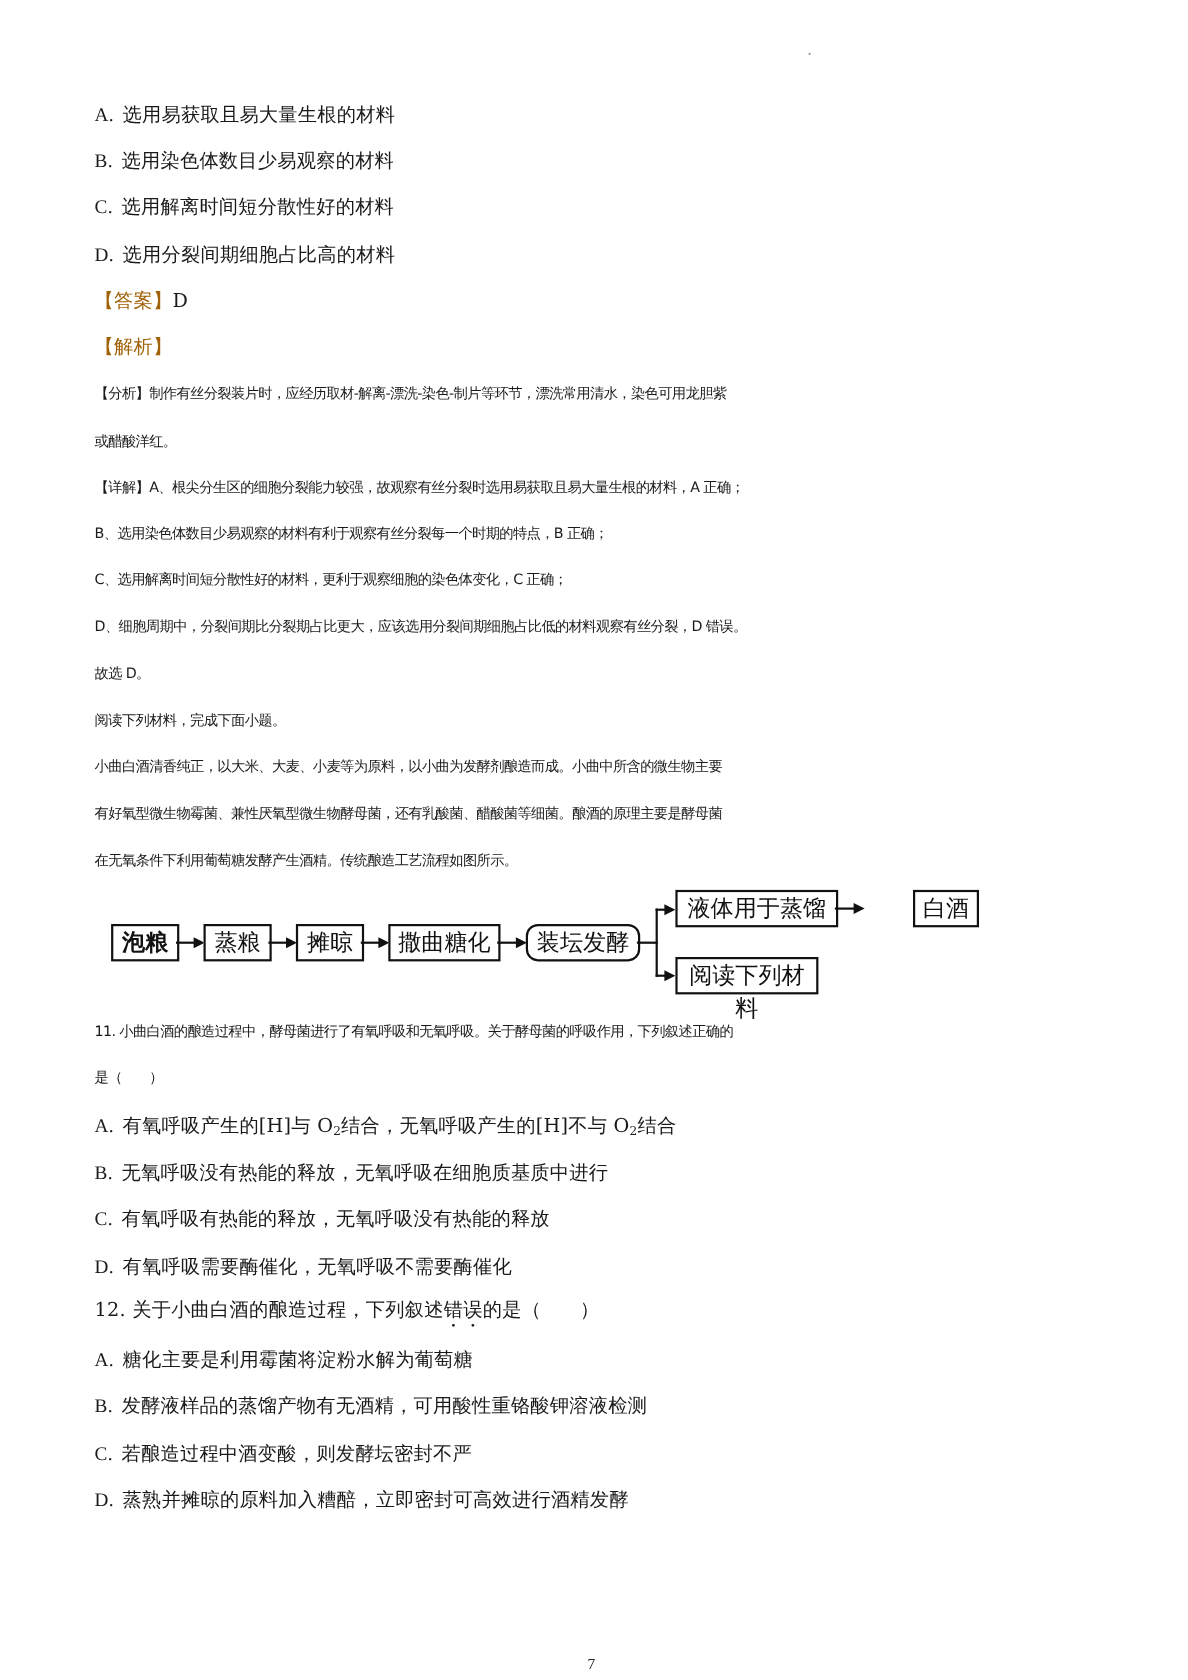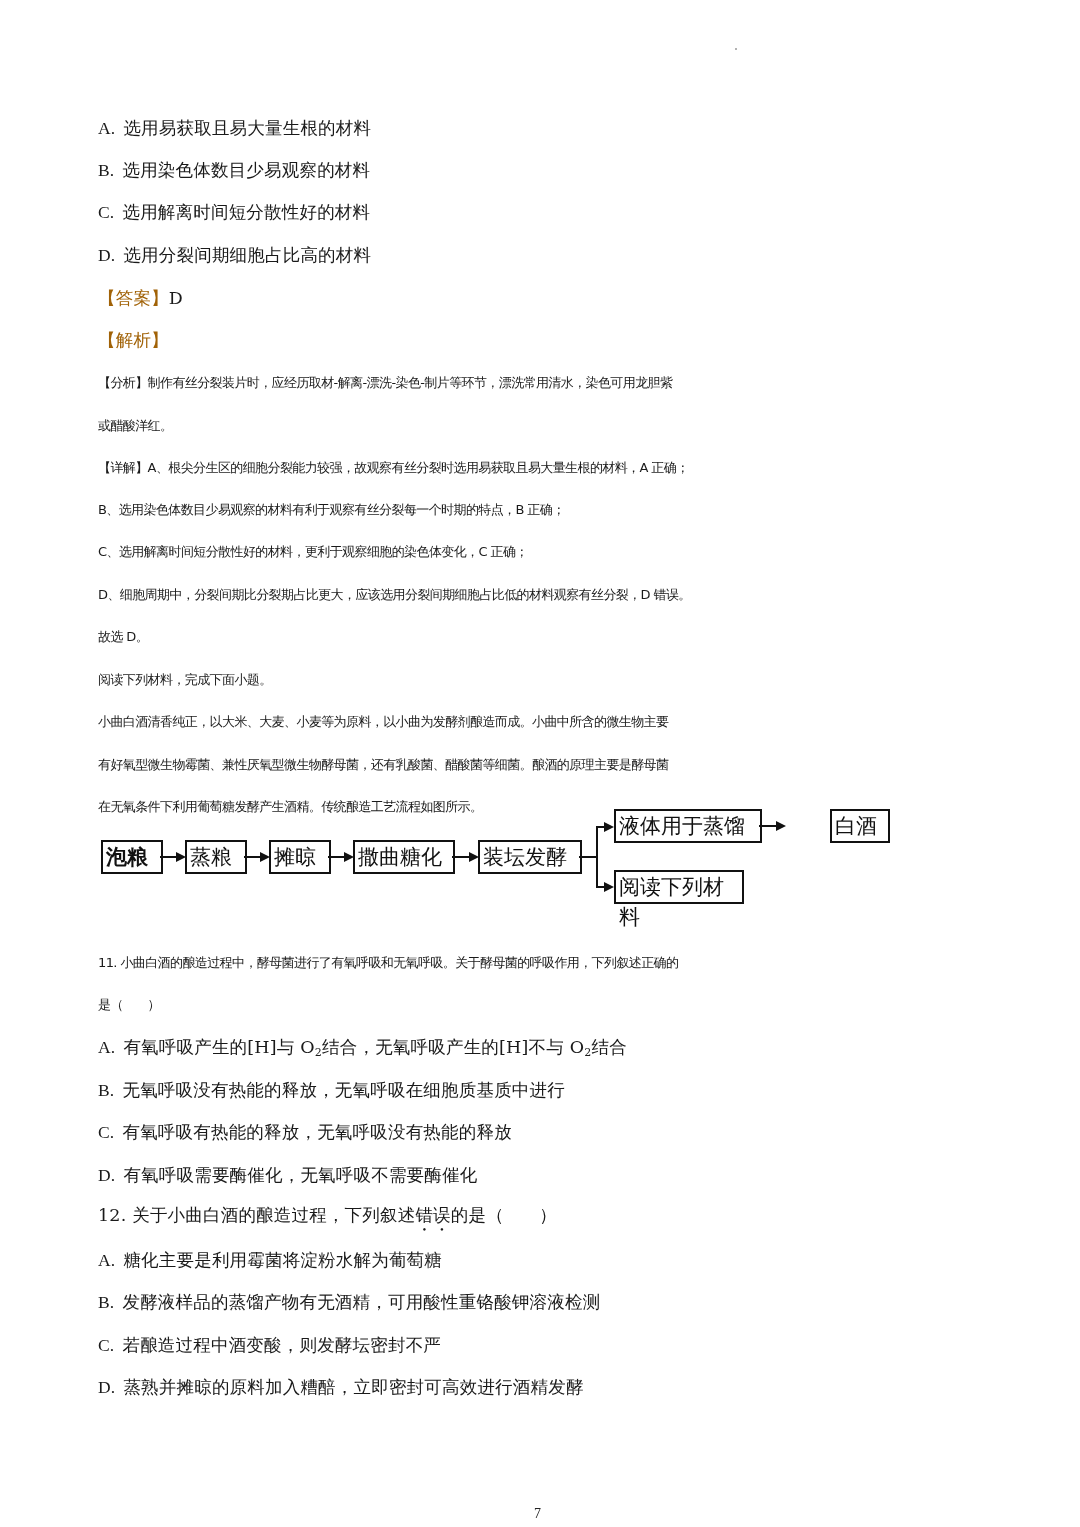--- a/index.html
+++ b/index.html
@@ -2,35 +2,35 @@
 <html><head>
   <meta charset="utf-8">
   <style>
     html, body { margin: 0; padding: 0; background: #ffffff; }
     body {
       width: 1080px; height: 1527px; position: relative; overflow: hidden;
       font-family: "DejaVu Serif", "Liberation Serif", serif;
       color: #1a1a1a;
     }
     .line {
-      position: absolute; left: 98px; font-size: 17.5px; line-height: 24px;
-      white-space: nowrap; letter-spacing: 0.2px; margin-top: 24px;
+      position: absolute; left: 86px; font-size: 17.5px; line-height: 24px;
+      white-space: nowrap; letter-spacing: 0.2px;
     }
     .opt-letter { font-family: "Liberation Serif", serif; margin-right: 8px; }
     .label-blue { color: #a16207; }
     .tight { font-family: "DejaVu Sans", "Liberation Sans", sans-serif; letter-spacing: -0.6px; font-size: 13px; }
     .emph { text-emphasis: dot; text-emphasis-position: under; -webkit-text-emphasis: dot; -webkit-text-emphasis-position: under; }
     .dot-top { position: absolute; left: 735px; top: 48px; width: 2px; height: 2px; background: #999; border-radius: 1px; }
     .page-num { position: absolute; left: 534px; top: 1506px; font-size: 14px; font-family: "Liberation Serif", serif; color: #222; }
 
     
     .flow { position: absolute; left: 0; top: 0; width: 1080px; height: 1527px; pointer-events: none; }
     .fbox {
       position: absolute; border: 2px solid #111; background: #fff; height: 30px;
-      font-size: 21px; line-height: 30px; font-family: "DejaVu Sans", sans-serif;
+      font-size: 21px; line-height: 30px; text-align: center; font-family: "DejaVu Sans", sans-serif;
       color: #111; box-sizing: content-box; padding: 0 3px; pointer-events: auto;
     }
     .hline { position: absolute; height: 2px; background: #111; }
     .vline { position: absolute; width: 2px; background: #111; }
     .arrow { position: absolute; width: 0; height: 0; border-top: 5px solid transparent; border-bottom: 5px solid transparent; border-left: 10px solid #111; }
     sub { font-size: 11px; vertical-align: -3px; }
   </style>
 </head>
 <body>
 
@@ -93,21 +93,21 @@
   <div class="arrow" style="left:260px; top:852px;"></div>
 
   <div class="fbox" style="left:269px; top:840px; width:52px;">摊晾</div>
   <div class="hline" style="left:328px; top:856px; width:18px;"></div>
   <div class="arrow" style="left:344px; top:852px;"></div>
 
   <div class="fbox" style="left:353px; top:840px; width:92px;">撒曲糖化</div>
   <div class="hline" style="left:452px; top:856px; width:20px;"></div>
   <div class="arrow" style="left:469px; top:852px;"></div>
 
-  <div class="fbox" style="left:478px; top:840px; width:94px;">装坛发酵</div>
+  <div class="fbox" style="left:478px; top:840px; width:94px;border-radius:11px;">装坛发酵</div>
   <div class="hline" style="left:579px; top:856px; width:19px;"></div>
   <div class="vline" style="left:596px; top:826px; height:62px;"></div>
   <div class="hline" style="left:596px; top:826px; width:12px;"></div>
   <div class="arrow" style="left:604px; top:822px;"></div>
   <div class="hline" style="left:596px; top:886px; width:12px;"></div>
   <div class="arrow" style="left:604px; top:882px;"></div>
 
   <div class="fbox" style="left:614px; top:809px; width:138px;">液体用于蒸馏</div>
   <div class="hline" style="left:759px; top:825px; width:20px;"></div>
   <div class="arrow" style="left:776px; top:821px;"></div>

